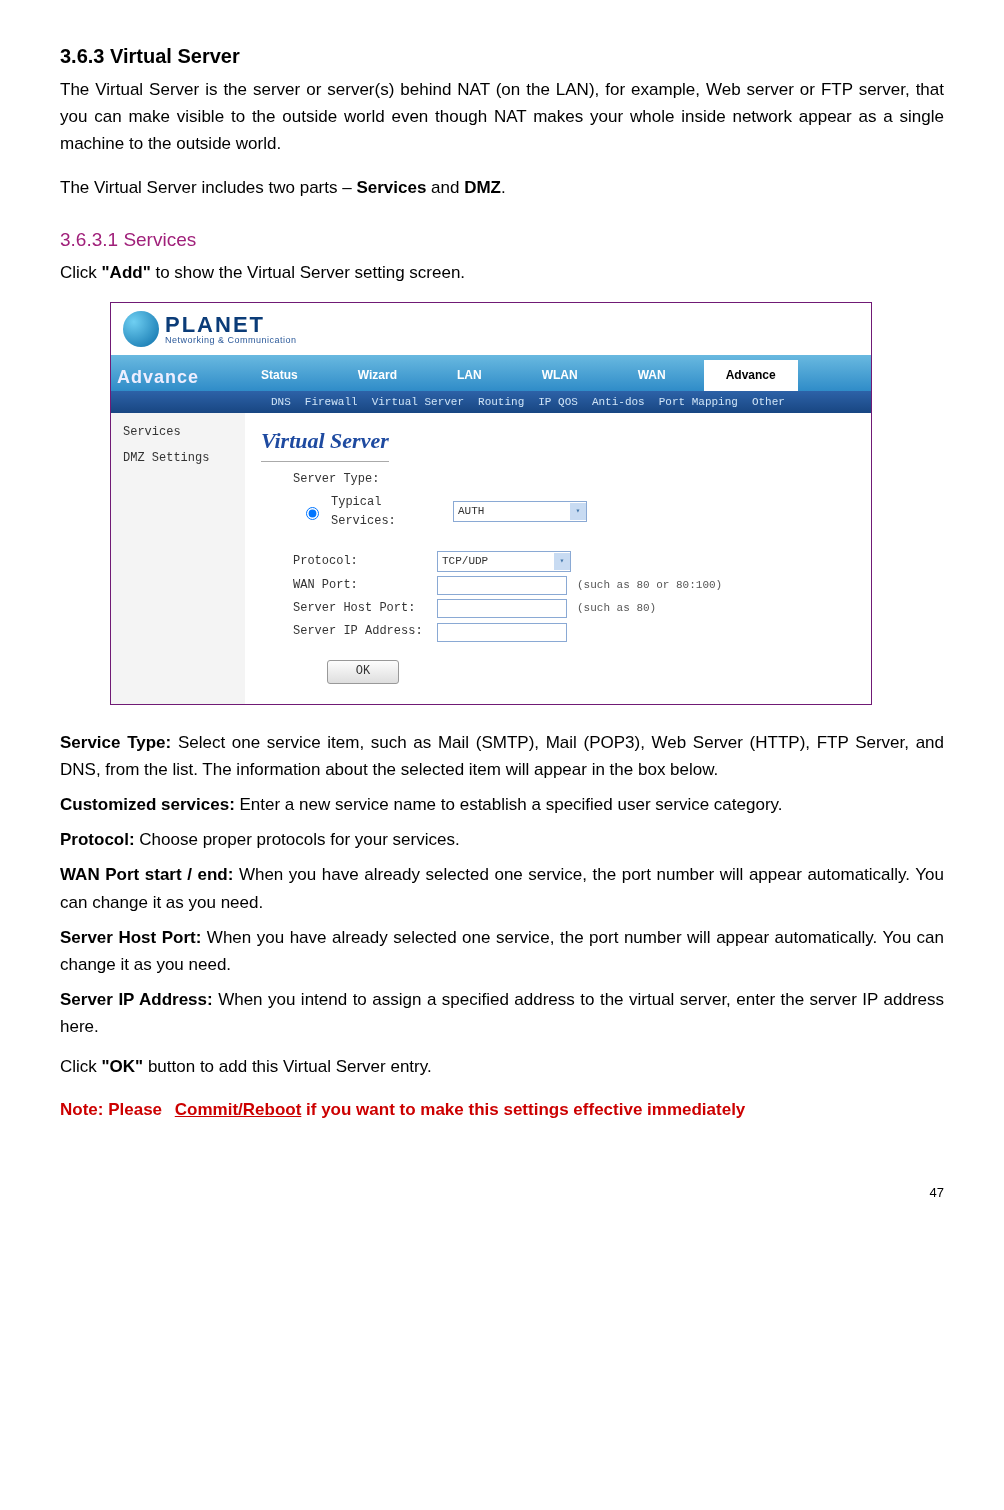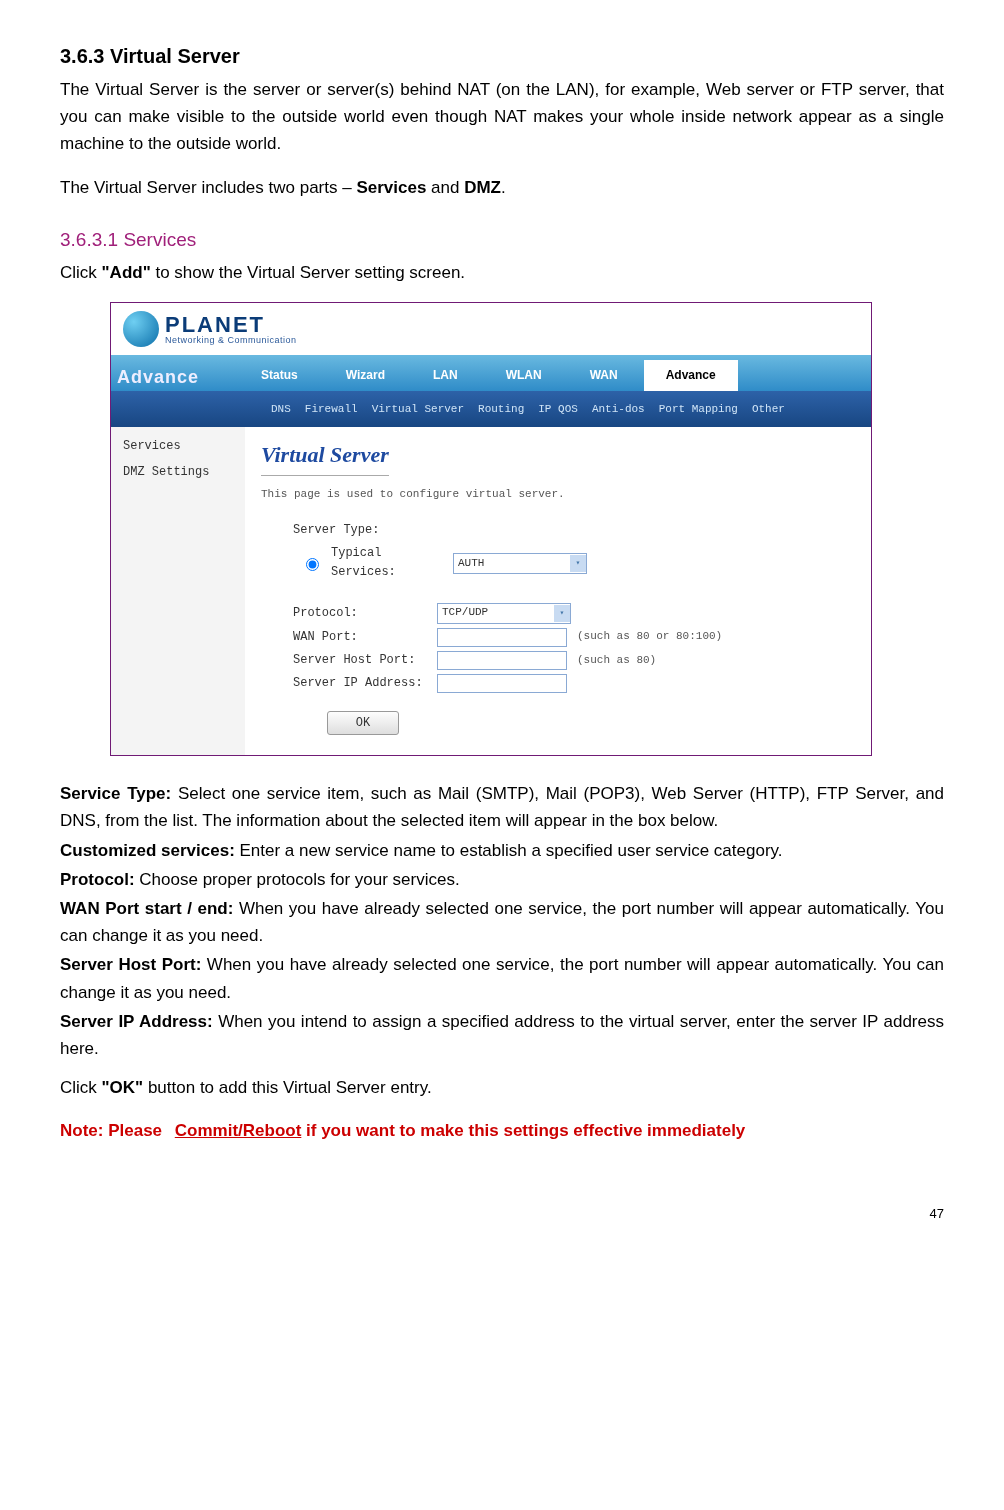--- a/index.html
+++ b/index.html
@@ -8,21 +8,21 @@
     padding: 40px 60px;
     width: 884px;
     font-size: 17px;
     line-height: 1.6;
     color: #000;
   }
   h2.section-title { font-size: 20px; font-weight: bold; margin: 0 0 4px 0; }
   h3.sub-title { font-size: 19px; color: #a0207a; font-weight: normal; margin: 24px 0 4px 0; }
   p { margin: 4px 0 16px 0; text-align: justify; }
   .bold { font-weight: bold; }
-  .def p { margin: 2px 0; text-align: justify; }
+  .def p { margin: 8px 0; text-align: justify; }
   .note { color: #cc0000; font-weight: bold; margin-top: 14px; }
   .note .ul { text-decoration: underline; margin-left: 8px; }
   .pgnum { text-align: right; font-size: 13px; margin-top: 60px; }
 
   
   .shot {
     width: 760px;
     margin: 14px auto 24px 50px;
     border: 1px solid #701a75;
     font-family: "SimSun", "Courier New", monospace;
@@ -36,25 +36,25 @@
     width: 36px; height: 36px; border-radius: 50%;
     background: radial-gradient(circle at 30% 30%, #6fcff2, #0a6da8);
     position: relative;
   }
   .logo-text { line-height: 1; }
   .logo-text .brand { font-family: Arial; font-size: 22px; font-weight: bold; letter-spacing: 2px; color: #0b3c78; }
   .logo-text .tag { font-family: Arial; font-size: 9px; color: #2c5a9a; letter-spacing: 0.5px; display:block; }
 
   .nav1 { background: linear-gradient(#69b9e0,#2f8cc8); height: 36px; display:flex; align-items:flex-end; color:#fff; padding-left: 6px; font-family: Arial; }
   .nav1 .advance-lbl { font-size: 18px; font-weight: bold; letter-spacing: 1px; margin-right: 40px; color:#eef; }
-  .nav1 .tabs { display:flex; gap: 4px; }
+  .nav1 .tabs { display:flex; gap: 16px; }
   .nav1 .tab { padding: 6px 22px; font-size: 12px; font-weight: bold; color:#fff; display:flex; align-items:center; }
   .nav1 .tab.active { background:#fff; color:#000; }
 
-  .nav2 { background: linear-gradient(#2d62a8,#184682); height: 36px; color:#cfe4f7; font-size: 11px; display:flex; align-items:center; padding-left: 160px; gap: 14px; }
+  .nav2 { background: linear-gradient(#2d62a8,#184682); height: 22px; color:#cfe4f7; font-size: 11px; display:flex; align-items:center; padding-left: 160px; gap: 14px; }
   .nav2 span { cursor: default; }
 
   .shot-body { display:flex; min-height: 280px; }
   .side { width: 110px; background:#f4f4f4; padding: 10px 12px; font-size:12px; color:#333; }
   .side div { margin-bottom: 6px; }
   .main { flex:1; padding: 10px 16px; background:#fff; }
   .vs-title { color:#1e4aa0; font-family: "SimSun", serif; font-style: italic; font-weight: bold; font-size: 22px; border-bottom: 1px solid #aaa; display:inline-block; padding-bottom: 2px; margin-bottom: 4px; }
   .vs-desc { font-size: 11px; color:#555; margin: 6px 0 18px 0; }
   .frm { margin-left: 32px; font-size: 12px; color:#333; }
   .row { display:flex; align-items:center; margin: 4px 0; gap: 4px; }
@@ -120,21 +120,20 @@
     <span>Port Mapping</span>
     <span>Other</span>
   </div>
   <div class="shot-body">
     <div class="side">
       <div>Services</div>
       <div>DMZ Settings</div>
     </div>
     <div class="main">
       <div class="vs-title">Virtual Server</div>
-      <div class="vs-desc">This page is used to configure virtual server.</div>
       <div class="frm">
         <div class="row">
             <span class="lbl" style="width:auto">Server Type:</span>
           </div>
         <div class="row radio-row">
           <input type="radio" checked="" style="">
           <span class="lbl" style="width:118px">Typical Services:</span>
           <div class="sel">
             <span>AUTH</span>
             <span class="drop">▾</span>

